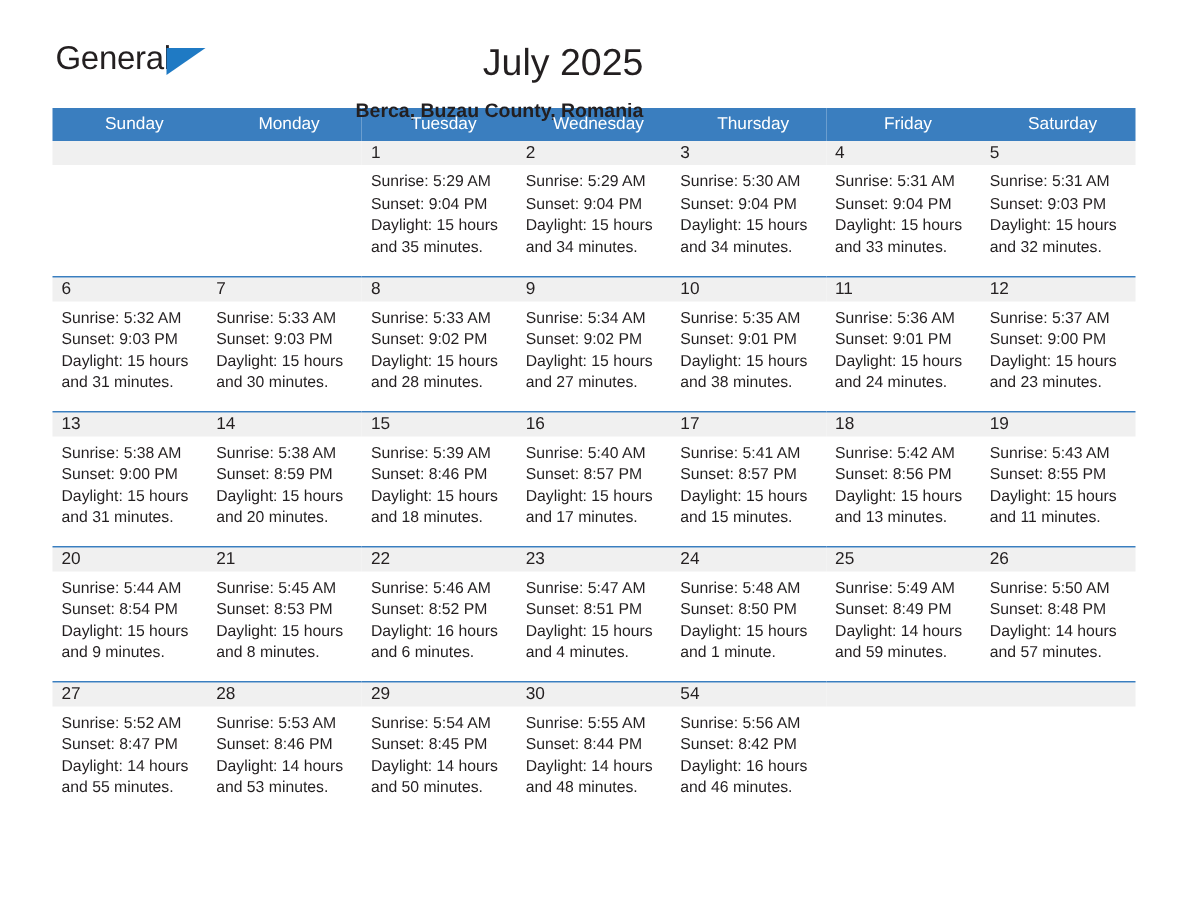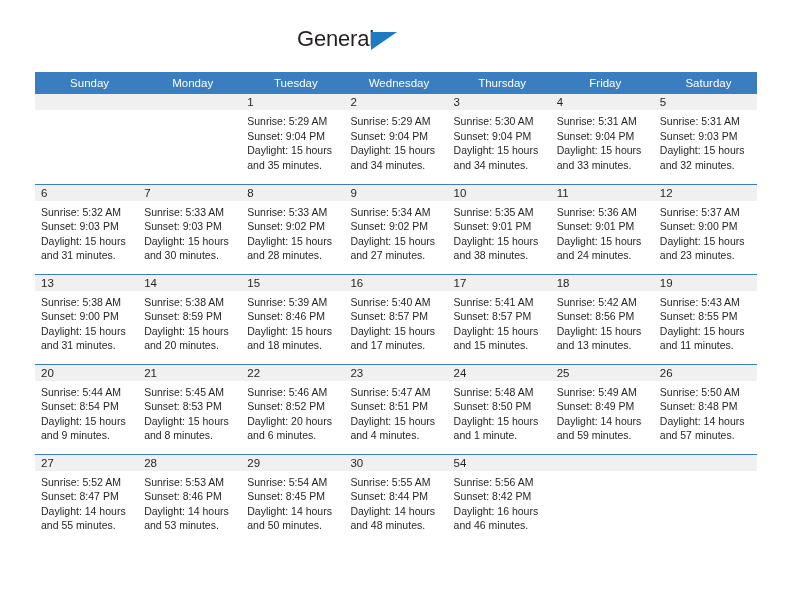--- a/index.html
+++ b/index.html
@@ -19,21 +19,21 @@
     width: 792px;
     height: 612px;
     box-sizing: border-box;
     padding: 0 35px;
   }
 
   
   .top {
     display: flex;
     align-items: flex-start;
-    justify-content: center;
+    justify-content: flex-start;
     padding-top: 28px;
     height: 72px;
     box-sizing: border-box;
   }
   .logo {
     position: relative;
     width: 200px;
     padding-left: 2px;
   }
   .logo-general {
@@ -137,20 +137,24 @@
 
 <div class="page">
 
   <div class="top">
 
     <div class="logo">
       <span class="logo-general">General</span>
       <span class="logo-tri"></span>
     </div>
 
+    <div class="titles">
+      <h1 class="cal-title">July 2025</h1>
+      <p class="cal-subtitle">Berca, Buzau County, Romania</p>
+    </div>
 
   </div>
 
   <table class="calendar">
     <thead>
       <tr>
         <th>Sunday</th>
         <th>Monday</th>
         <th>Tuesday</th>
         <th>Wednesday</th>
@@ -345,21 +349,21 @@
             <div>Sunrise: 5:45 AM</div>
             <div>Sunset: 8:53 PM</div>
             <div class="daylight">Daylight: 15 hours and 8 minutes.</div>
           </div>
         </td>
         <td>
           <div class="daynum-band">22</div>
           <div class="cell-body">
             <div>Sunrise: 5:46 AM</div>
             <div>Sunset: 8:52 PM</div>
-            <div class="daylight">Daylight: 20 hours and 6 minutes.</div>
+            <div class="daylight">Daylight: 16 hours and 6 minutes.</div>
           </div>
         </td>
         <td>
           <div class="daynum-band">23</div>
           <div class="cell-body">
             <div>Sunrise: 5:47 AM</div>
             <div>Sunset: 8:51 PM</div>
             <div class="daylight">Daylight: 15 hours and 4 minutes.</div>
           </div>
         </td>

